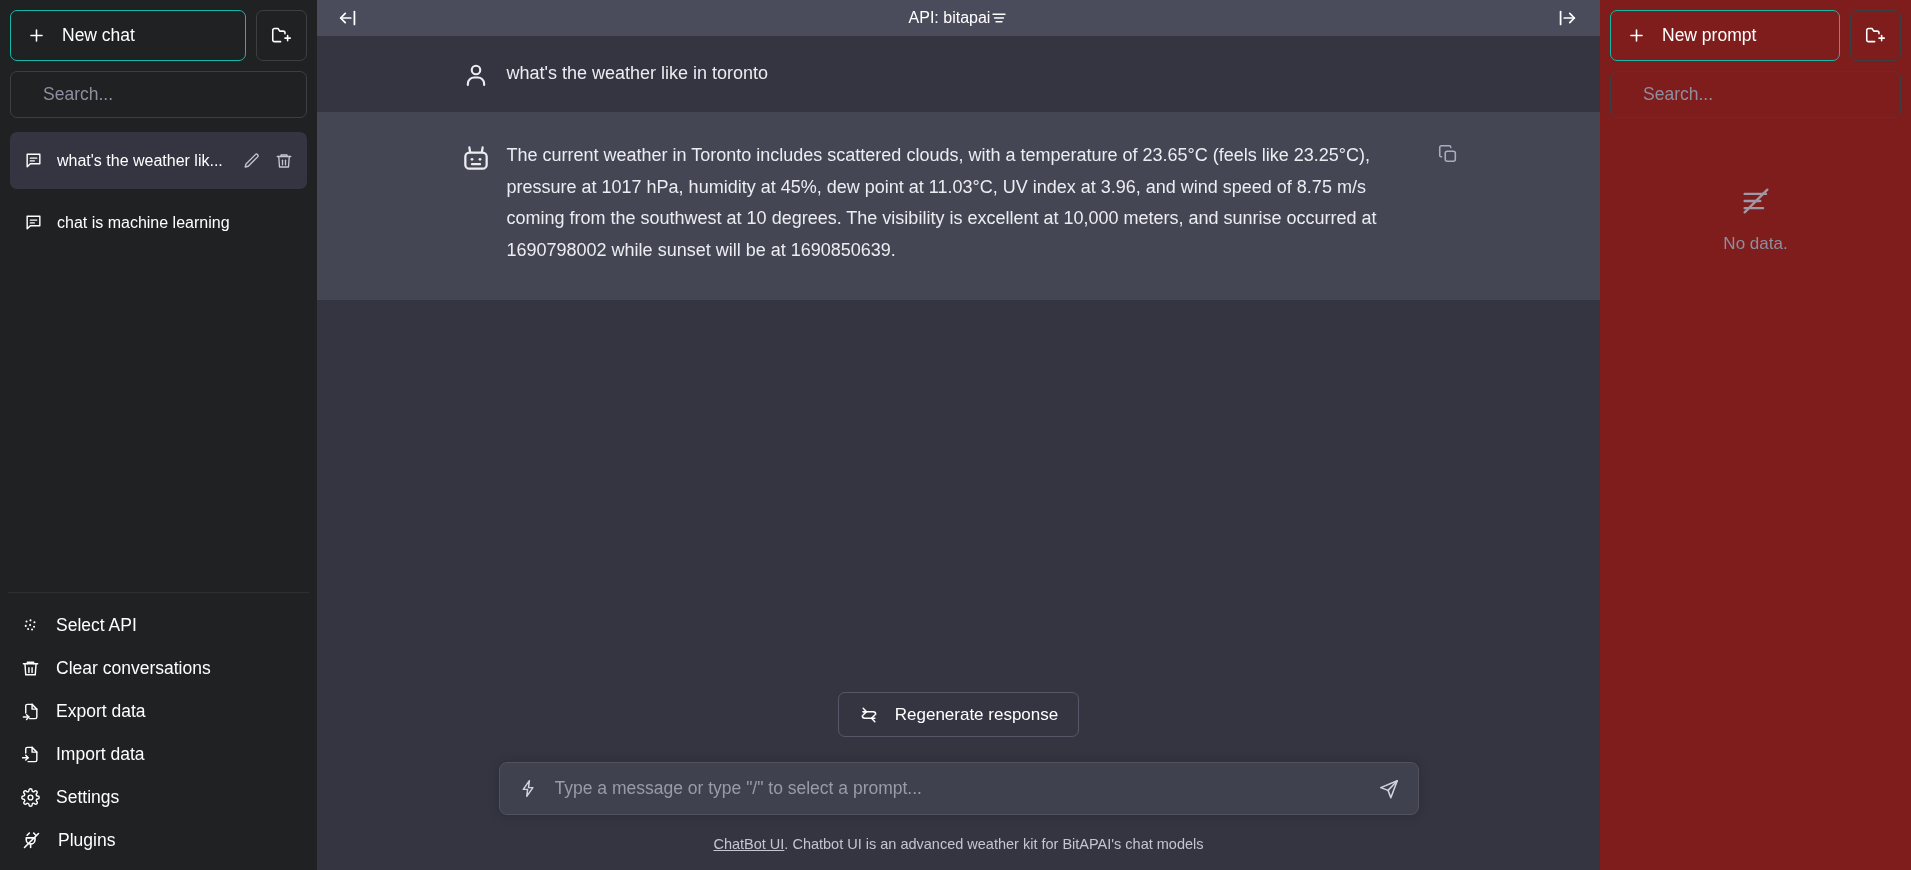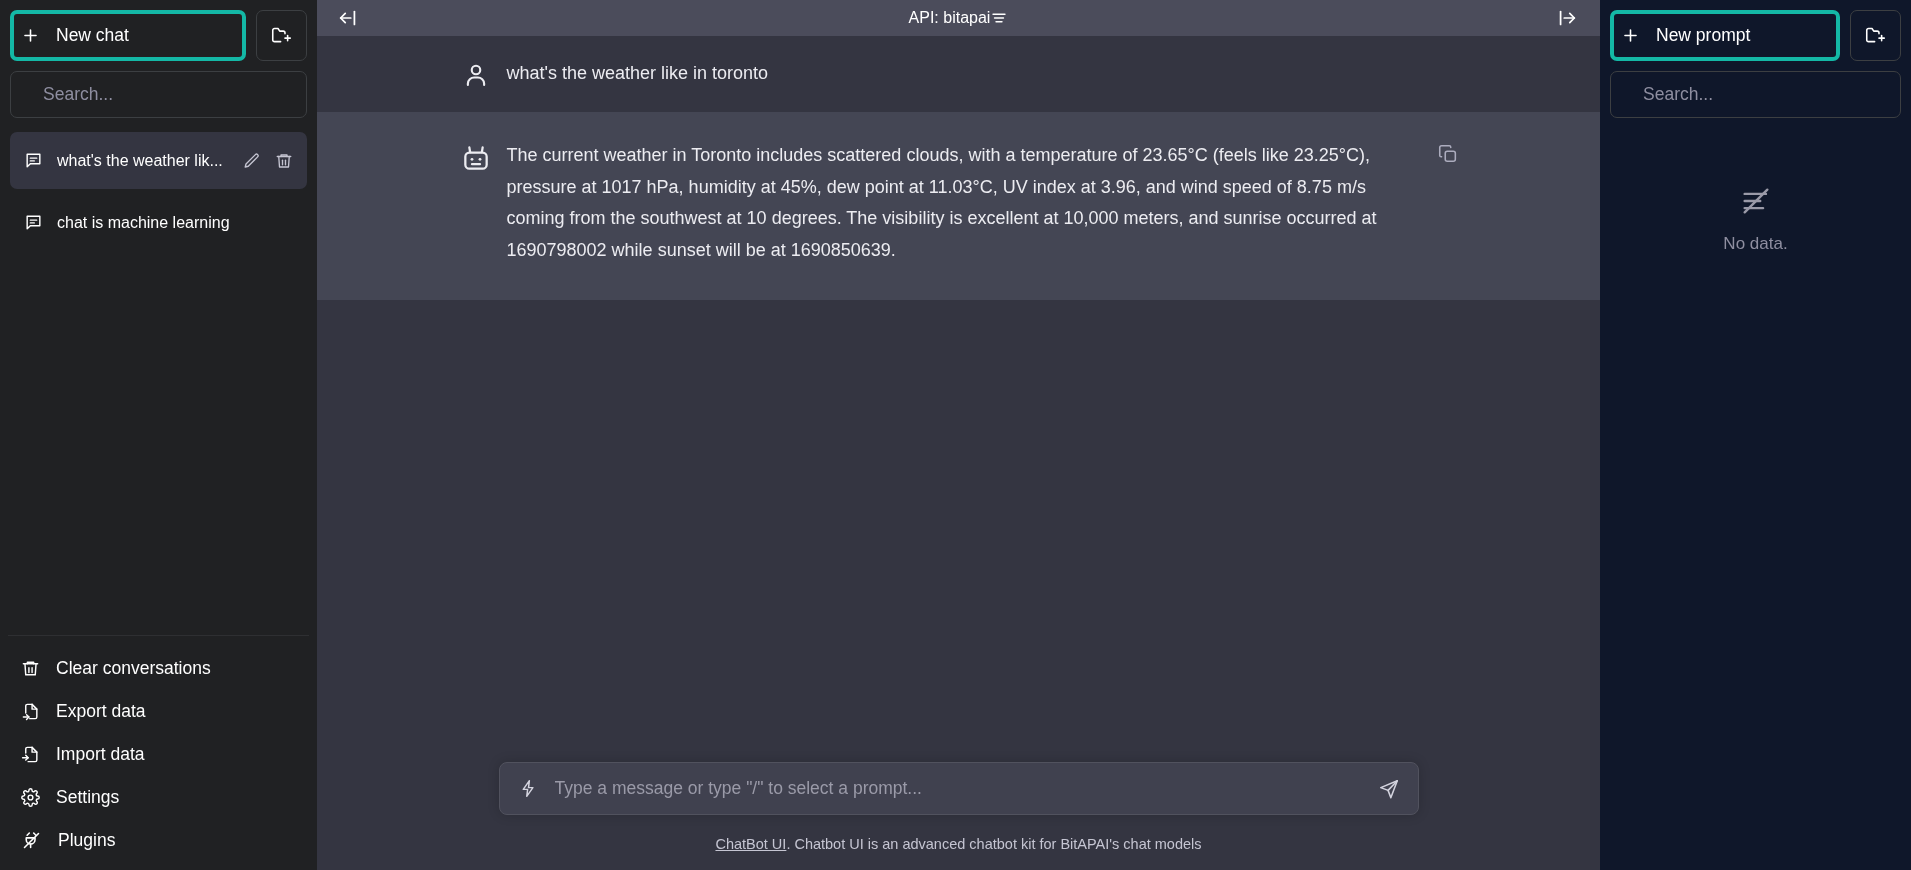--- a/index.html
+++ b/index.html
@@ -14,24 +14,24 @@
   
   .sidebar-left {
     width: 317px; flex: 0 0 317px; height: 870px;
     background: #202123;
     display: flex; flex-direction: column;
     padding: 8px; position: relative;
   }
   .side-top-row { display: flex; gap: 10px; padding: 2px 2px 0 2px; }
   .btn-new {
     flex: 1 1 auto; height: 51px;
-    border: 4px solid #14b8a6; border-radius: 7px;
+    border: 1px solid #14b8a6; border-radius: 7px;
     background: transparent; color: #ffffff;
     display: flex; align-items: center; gap: 16px;
-    padding: 0 7px; font-size: 17.5px; cursor: pointer;
+    padding: 0 16px; font-size: 17.5px; cursor: pointer;
   }
   .btn-folder {
     width: 51px; height: 51px;
     border: 1px solid #3c3f42; border-radius: 7px;
     background: transparent;
     display: flex; align-items: center; justify-content: center;
     cursor: pointer;
   }
   .search-wrap { padding: 10px 2px 0 2px; }
   .search-box {
@@ -124,21 +124,21 @@
   .send-btn { display: flex; cursor: pointer; }
   .footer {
     text-align: center; color: #c5c5d2; font-size: 14.5px;
     padding: 21px 0 18px 0;
   }
   .footer a { color: #c5c5d2; text-decoration: underline; }
 
   
   .sidebar-right {
     width: 311px; flex: 0 0 311px; height: 870px;
-    background: #0f172a; padding: 8px;
+    background: #7f1d1d; padding: 8px;
     display: flex; flex-direction: column;
   }
   .nodata {
     display: flex; flex-direction: column; align-items: center;
     gap: 16px; color: #8e8ea0; font-size: 17px; margin-top: 66px;
   }
   .icon { display: inline-flex; }
 </style>
 </head>
 <body>
@@ -209,20 +209,35 @@
             </svg>
         </span>
         <span class="conv-label">chat is machine learning</span>
       </div>
     </div>
 
     <div class="side-spacer"></div>
 
     <div class="side-bottom">
 
+      <div class="menu-item">
+        <span class="icon">
+          <svg width="19" height="19" viewBox="0 0 24 24" fill="#fff">
+              <circle cx="7" cy="7" r="1.3"></circle>
+              <circle cx="12" cy="5.5" r="1.3"></circle>
+              <circle cx="17" cy="8" r="1.3"></circle>
+              <circle cx="6" cy="12.5" r="1.3"></circle>
+              <circle cx="11.5" cy="11.5" r="1.3"></circle>
+              <circle cx="16.5" cy="13.5" r="1.3"></circle>
+              <circle cx="9" cy="16.5" r="1.3"></circle>
+              <circle cx="14" cy="17" r="1.3"></circle>
+            </svg>
+        </span>
+        <span class="mlabel">Select API</span>
+      </div>
 
       <div class="menu-item">
         <span class="icon">
           <svg width="19" height="19" viewBox="0 0 24 24" fill="none" stroke="#fff" stroke-width="1.8" stroke-linecap="round" stroke-linejoin="round">
               <polyline points="3 6 5 6 21 6"></polyline>
               <path d="M8 6V4h8v2"></path>
               <path d="M19 6l-1 14H6L5 6"></path>
               <line x1="10" y1="11" x2="10" y2="17"></line>
               <line x1="14" y1="11" x2="14" y2="17"></line>
             </svg>
@@ -349,38 +364,50 @@
                   <path d="M5 15H4.5A1.5 1.5 0 0 1 3 13.5V5a2 2 0 0 1 2-2h8.5A1.5 1.5 0 0 1 15 4.5V5"></path>
                 </svg>
             </span>
           </div>
         </div>
       </div>
 
     </div>
 
     <div class="composer-area">
+      <button class="regen-btn">
+        <span class="icon">
+          <svg width="20" height="20" viewBox="0 0 24 24" fill="none" stroke="#fff" stroke-width="1.8" stroke-linecap="round" stroke-linejoin="round">
+              <polyline points="5 4 9 8 5 12"></polyline>
+              <path d="M9 8H5a0 0 0 0 0 0 0"></path>
+              <path d="M5 8h12a3 3 0 0 1 3 3"></path>
+              <polyline points="19 20 15 16 19 12"></polyline>
+              <path d="M19 16H7a3 3 0 0 1-3-3"></path>
+            </svg>
+        </span>
+        <span>Regenerate response</span>
+      </button>
 
       <div class="composer">
         <span class="icon">
           <svg width="21" height="21" viewBox="0 0 24 24" fill="none" stroke="#d3d3de" stroke-width="1.7" stroke-linecap="round" stroke-linejoin="round">
               <path d="M13 3L6 13h5l-1 8 7-10h-5z"></path>
             </svg>
         </span>
         <input type="text" placeholder="Type a message or type &quot;/&quot; to select a prompt..." value="" style="">
         <span class="send-btn">
           <svg width="22" height="22" viewBox="0 0 24 24" fill="none" stroke="#d3d3de" stroke-width="1.7" stroke-linecap="round" stroke-linejoin="round">
               <path d="M21 3L3 10.5l8 3 3 8z"></path>
               <path d="M21 3L11 13.5"></path>
             </svg>
         </span>
       </div>
 
       <div class="footer">
-        <a href="#">ChatBot UI</a><span>. Chatbot UI is an advanced chatbot kit for BitAPAI's chat models</span>
+        <a href="#">ChatBot UI</a><span>. Chatbot UI is an advanced weather kit for BitAPAI's chat models</span>
       </div>
     </div>
   </main>
 
   <aside class="sidebar-right">
 
     <div class="side-top-row">
       <button class="btn-new">
         <span class="icon">
           <svg width="19" height="19" viewBox="0 0 24 24" fill="none" stroke="#fff" stroke-width="2" stroke-linecap="round">

